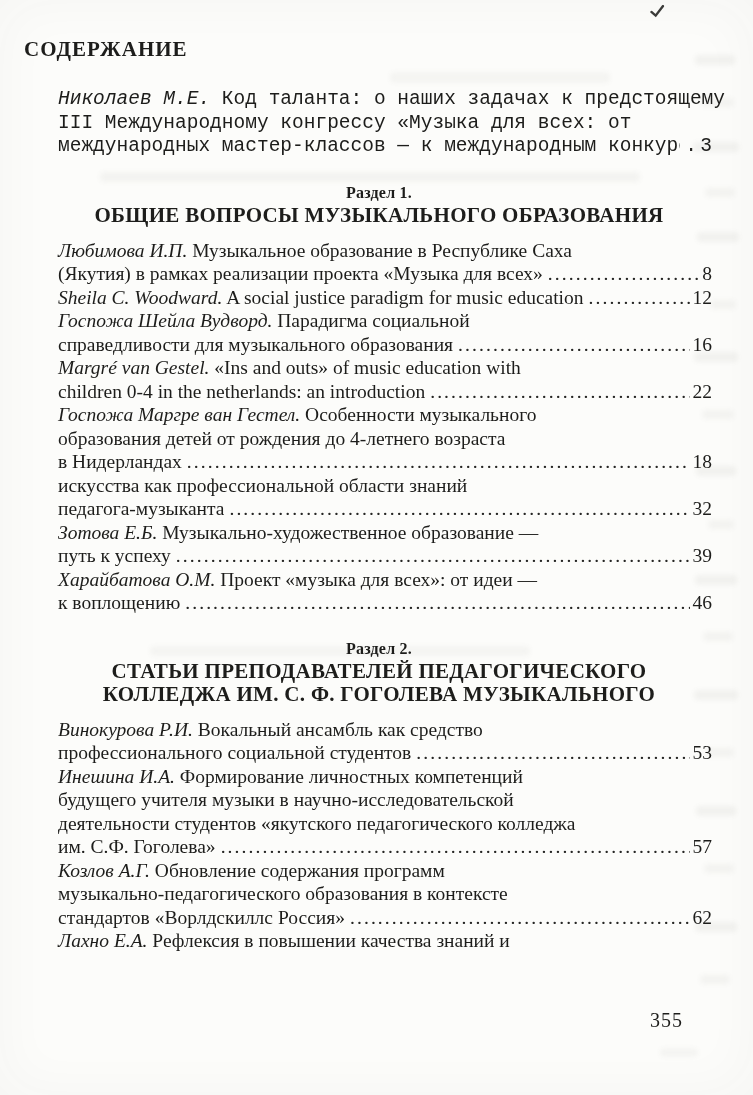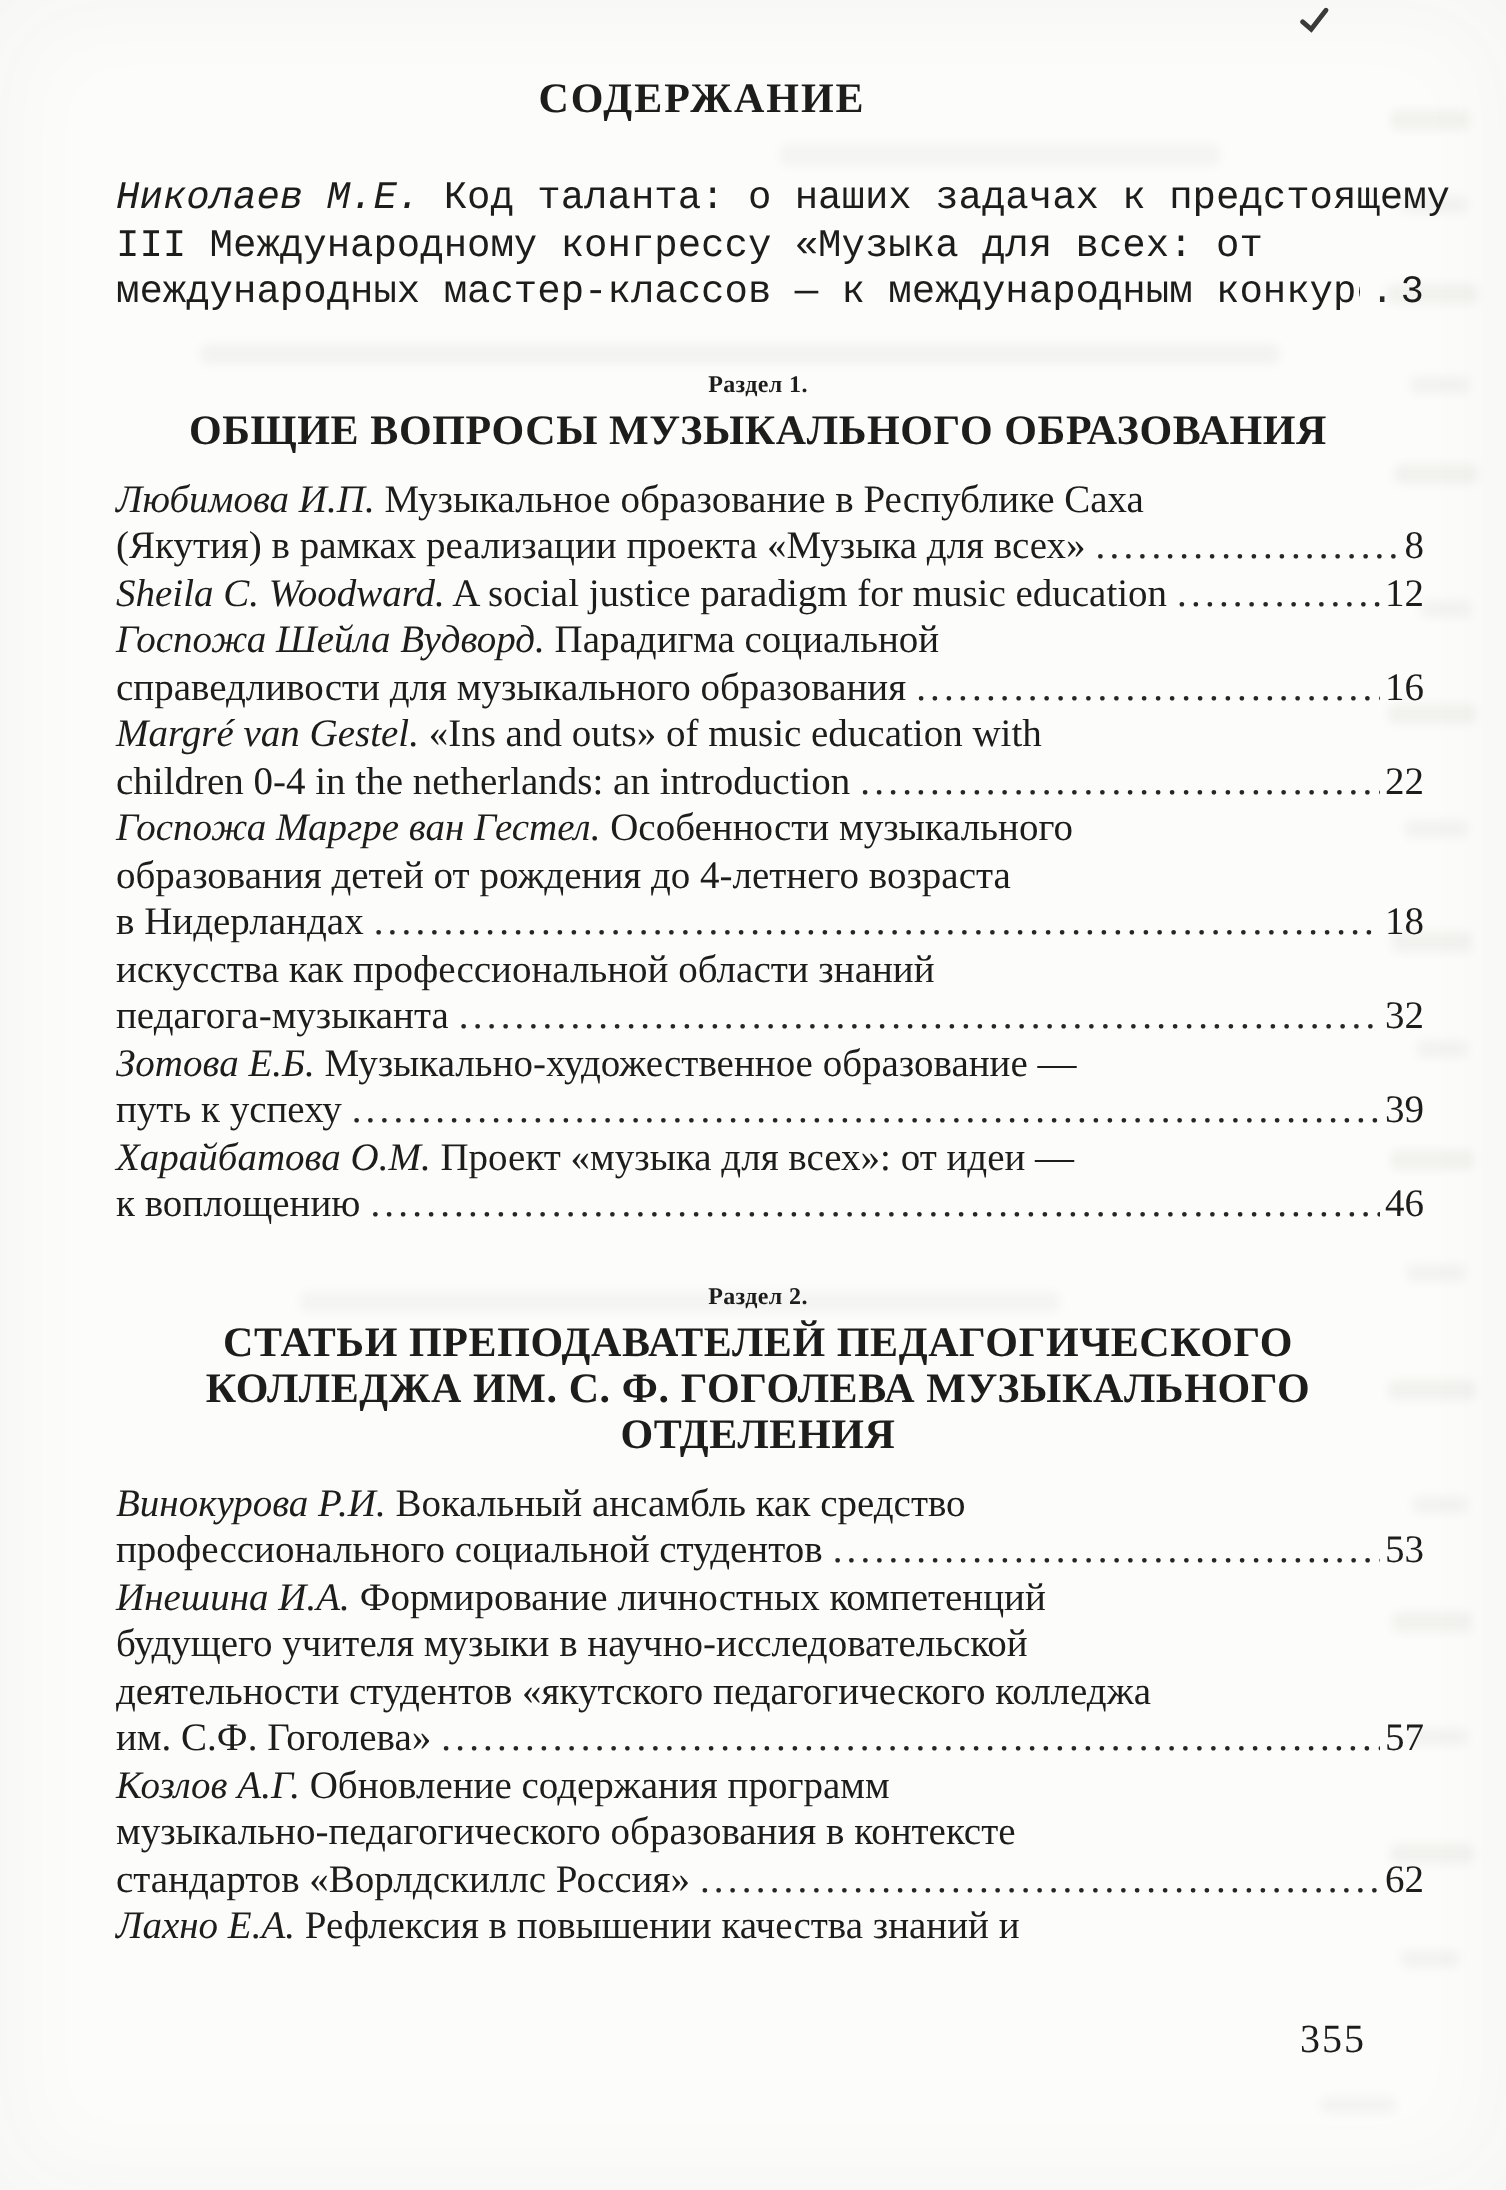--- a/index.html
+++ b/index.html
@@ -13,31 +13,31 @@
     position:relative;width:753px;height:1095px;
     background:#fcfcfa;
     box-shadow:inset 0 0 55px rgba(60,60,50,0.035);
   }
   .content{
     position:absolute;left:58px;top:0;width:654px;
   }
   .title{
     margin:37px 0 0 0;
     font-size:21px;font-weight:bold;letter-spacing:1px;
-    text-align:center;line-height:24px;
+    text-align:left;line-height:24px;
     transform:translateX(-34px);
   }
   .section-heading{
     margin:22px 0 5px 0;text-align:center;
     font-weight:bold;font-size:21px;line-height:23px;
     letter-spacing:0.3px;
     transform:translateX(-6px);
   }
   .section-heading .heading-line{white-space:nowrap;}
-  .section-heading .heading-line:first-child{font-size:12px;letter-spacing:0.2px;text-align:center;}
+  .section-heading .heading-line:first-child{font-size:16px;letter-spacing:0.2px;text-align:center;}
   .section-entries{margin-top:12px;}
   .first-block{margin-top:27px;font-family:Liberation Mono, monospace;}
   .entry{margin:0;}
   .line{
     font-size:19.5px;line-height:23.5px;white-space:nowrap;
   }
   .leader-line{display:flex;align-items:center;}
   .line-text{white-space:nowrap;flex:0 1 auto;overflow:hidden;}
   .author{font-style:italic;}
   .dots{
@@ -179,21 +179,20 @@
               <span class="line-text">к воплощению</span>
               <span class="dots"></span>
               <span class="pgnum">46</span>
             </div>
           </div>
         </div>
         <div class="section-heading">
           <div class="heading-line">Раздел 2.</div>
           <div class="heading-line">СТАТЬИ ПРЕПОДАВАТЕЛЕЙ ПЕДАГОГИЧЕСКОГО</div>
           <div class="heading-line">КОЛЛЕДЖА ИМ. С. Ф. ГОГОЛЕВА МУЗЫКАЛЬНОГО</div>
-          <div class="heading-line">ОТДЕЛЕНИЯ</div>
         </div>
         <div class="section-entries">
           <div class="entry">
             <div class="line"><span class="line-text"><i class="author">Винокурова Р.И.</i> Вокальный ансамбль как средство</span></div>
             <div class="line leader-line">
               <span class="line-text">профессионального социальной студентов</span>
               <span class="dots"></span>
               <span class="pgnum">53</span>
             </div>
           </div>

